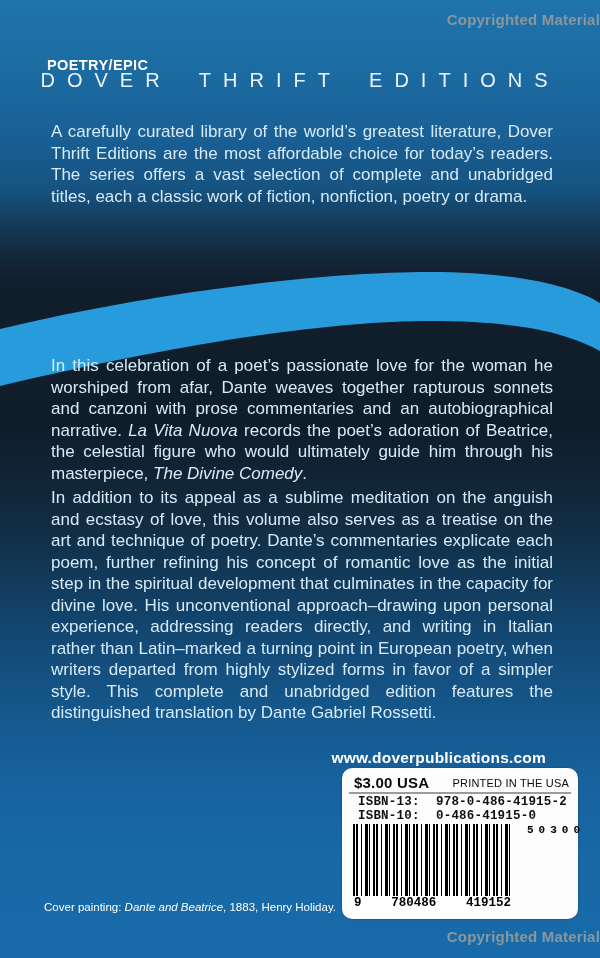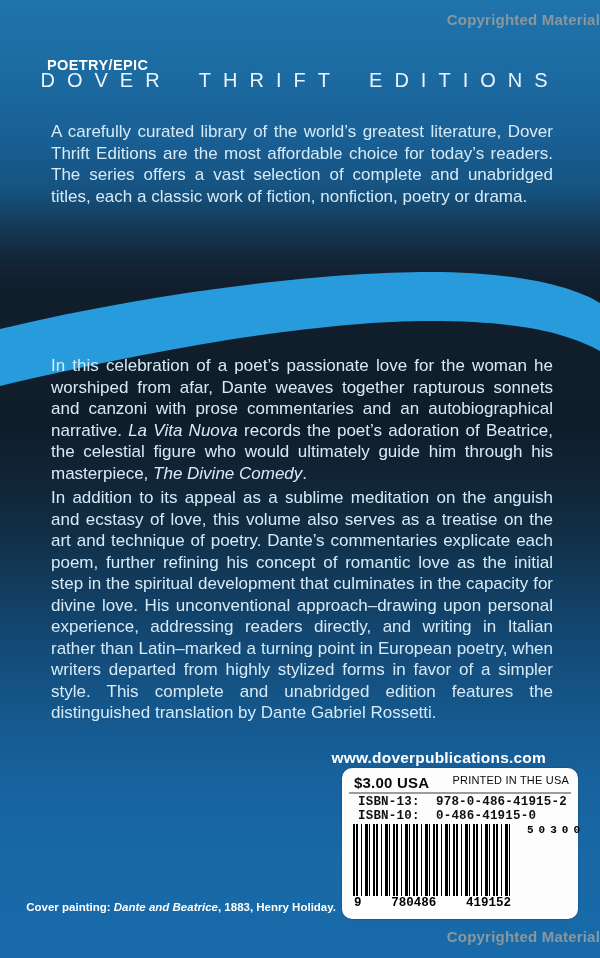--- a/index.html
+++ b/index.html
@@ -46,21 +46,21 @@
     font-size:15.5px;letter-spacing:.2px;text-align:right;
   }
 
   .price-box{
     left:342px;top:768px;width:236px;height:151px;
     background:#fdfdfd;border-radius:10px;
     box-shadow:0 0 2px rgba(0,0,0,.35);
   }
   .price-row{
     position:absolute;left:12px;right:9px;top:6px;
-    display:flex;justify-content:space-between;align-items:flex-start;color:#0b0b0b;
+    display:flex;justify-content:space-between;align-items:center;color:#0b0b0b;
   }
   .price{font-size:15px;font-weight:bold;letter-spacing:.2px;}
   .printed{font-size:11px;font-weight:normal;letter-spacing:.2px;}
   .box-divider{
     position:absolute;left:7px;right:7px;top:24px;height:0;
     border-top:2px solid #9c9c9c;
   }
   .isbn-block{
     position:absolute;left:16px;top:28px;right:4px;
     font-family:"Liberation Mono",monospace;font-size:12.5px;font-weight:bold;
@@ -93,21 +93,21 @@
     height:13px;line-height:12px;padding-left:5px;white-space:nowrap;
   }
   .barcode-supp .bars{
     height:63px;margin-top:1px;
     background:repeating-linear-gradient(to right,
       #000 0 2px,#fff 2px 4px,#000 4px 7px,#fff 7px 9px);
   }
 
   .cover-credit{
     top:901px;right:264px;white-space:nowrap;
-    color:#ffffff;font-size:11.5px;font-weight:bold;letter-spacing:0;
+    color:#ffffff;font-size:11.5px;font-weight:normal;letter-spacing:0;
   }
   .cover-credit i{font-style:italic;}
 </style>
 </head>
 <body>
 
 <div class="canvas">
 
   <svg class="abs swoosh-svg" viewBox="0 0 600 958">
     <path d="M0,329 C150,293 320,272 430,272 C515,272 573,286 600,303 L600,351 C566,332 516,321 430,321 C330,321 180,343 0,386 Z" fill="#279bdb"></path>

